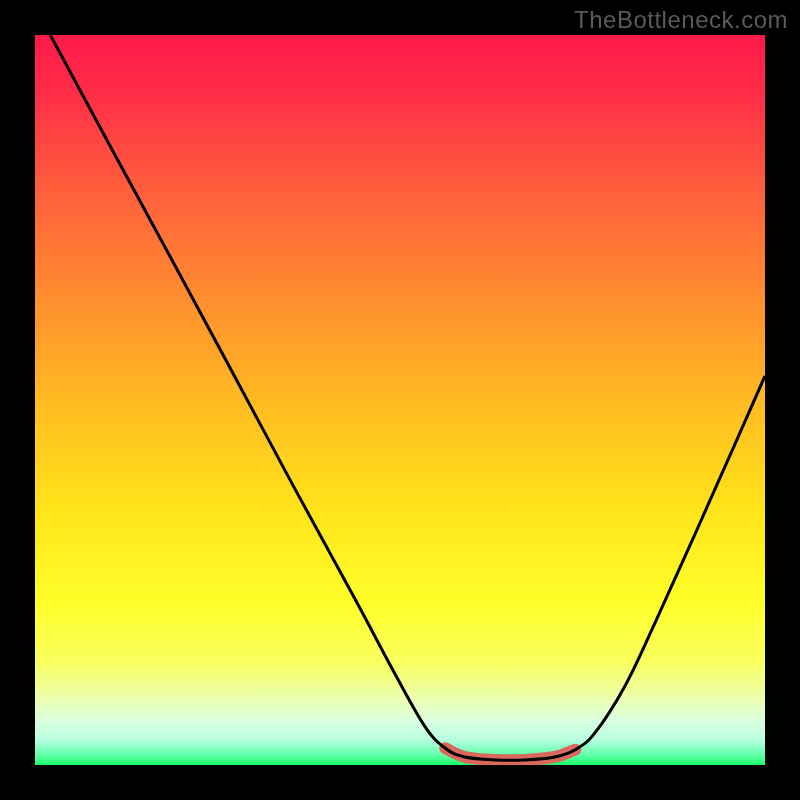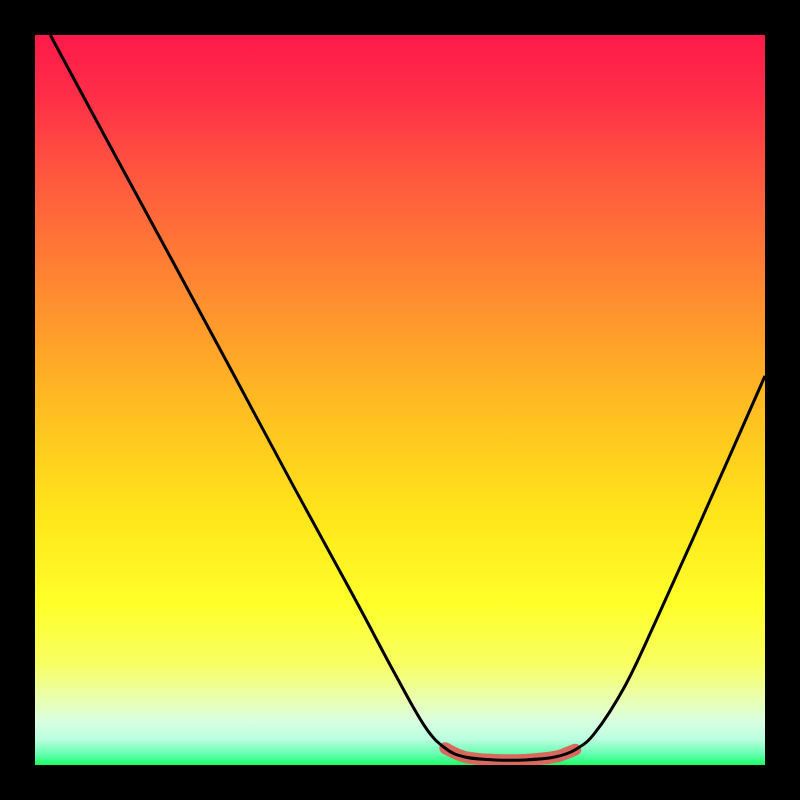--- a/index.html
+++ b/index.html
@@ -31,20 +31,21 @@
   }
   .plot {
     position: absolute;
     display: block;
   }
 </style>
 </head>
 <body>
 
 <div class="frame">
+  <div class="watermark">TheBottleneck.com</div>
   <svg class="plot" xmlns="http://www.w3.org/2000/svg" width="730" height="730" viewBox="0 0 730 730" style="left: 35px; top: 35px;">
     <defs>
       <linearGradient id="bg-grad" x1="0" y1="0" x2="0" y2="1">
           <stop offset="0.00%" stop-color="#ff1a4a"></stop>
           <stop offset="8.00%" stop-color="#ff2d47"></stop>
           <stop offset="20.00%" stop-color="#ff5a3e"></stop>
           <stop offset="35.00%" stop-color="#ff8a30"></stop>
           <stop offset="50.00%" stop-color="#ffba22"></stop>
           <stop offset="65.00%" stop-color="#ffe41a"></stop>
           <stop offset="78.00%" stop-color="#ffff2a"></stop>

